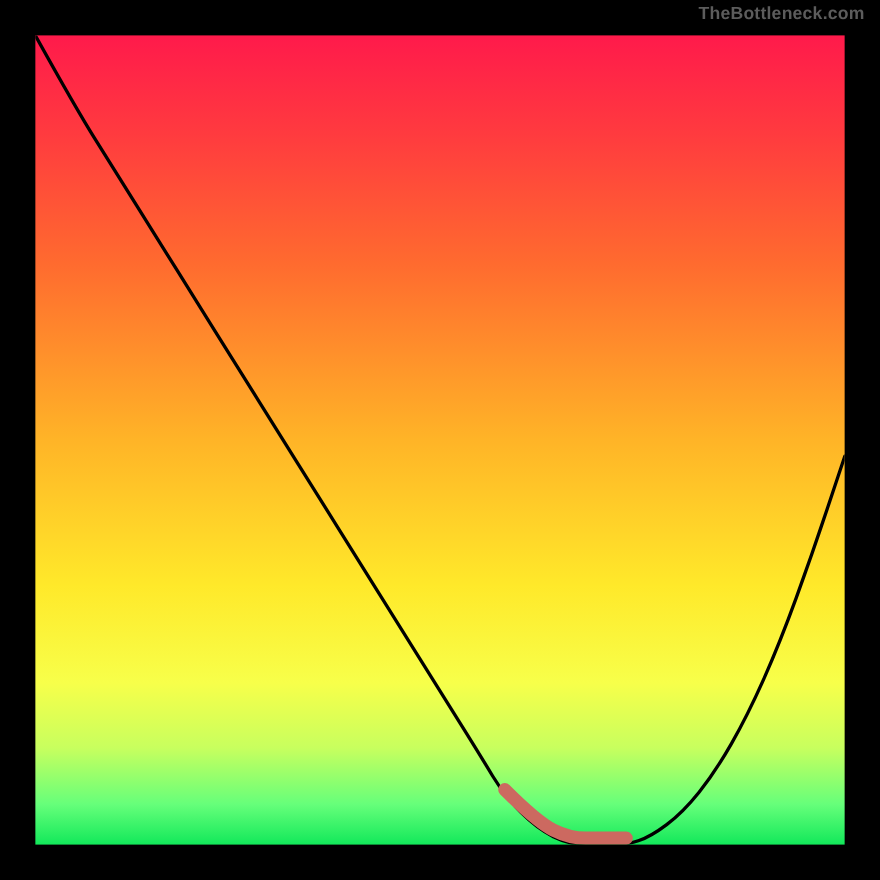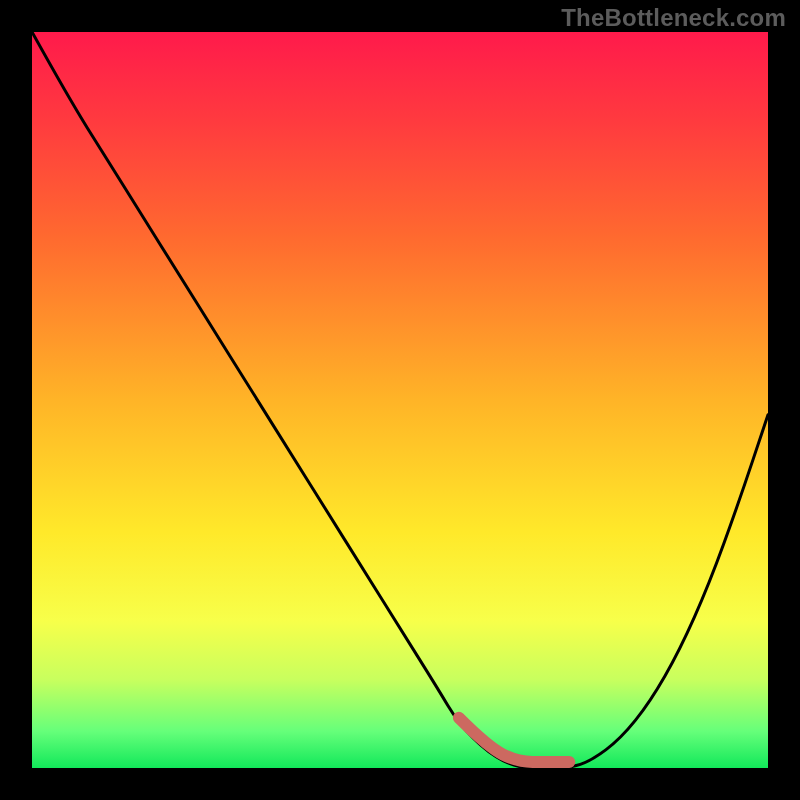--- a/index.html
+++ b/index.html
@@ -8,21 +8,21 @@
     position: relative;
     width: 800px;
     height: 800px;
     background: #000;
   }
   .watermark {
     position: absolute;
     top: 4px;
     right: 14px;
     font-family: Arial, Helvetica, sans-serif;
-    font-size: 24px;
+    font-size: 16px;
     font-weight: 600;
     color: #5c5c5c;
     letter-spacing: 0.2px;
     z-index: 3;
   }
   .plot {
     position: absolute;
     left: 32px;
     top: 32px;
     width: 736px;

